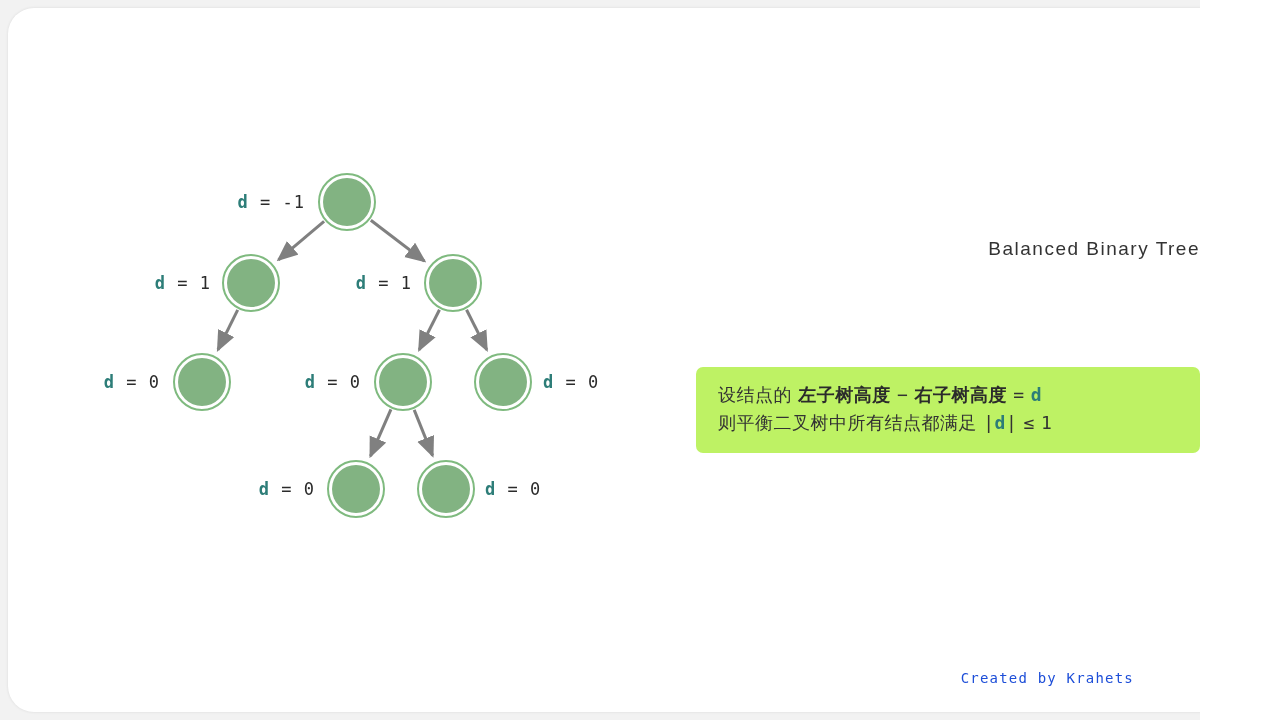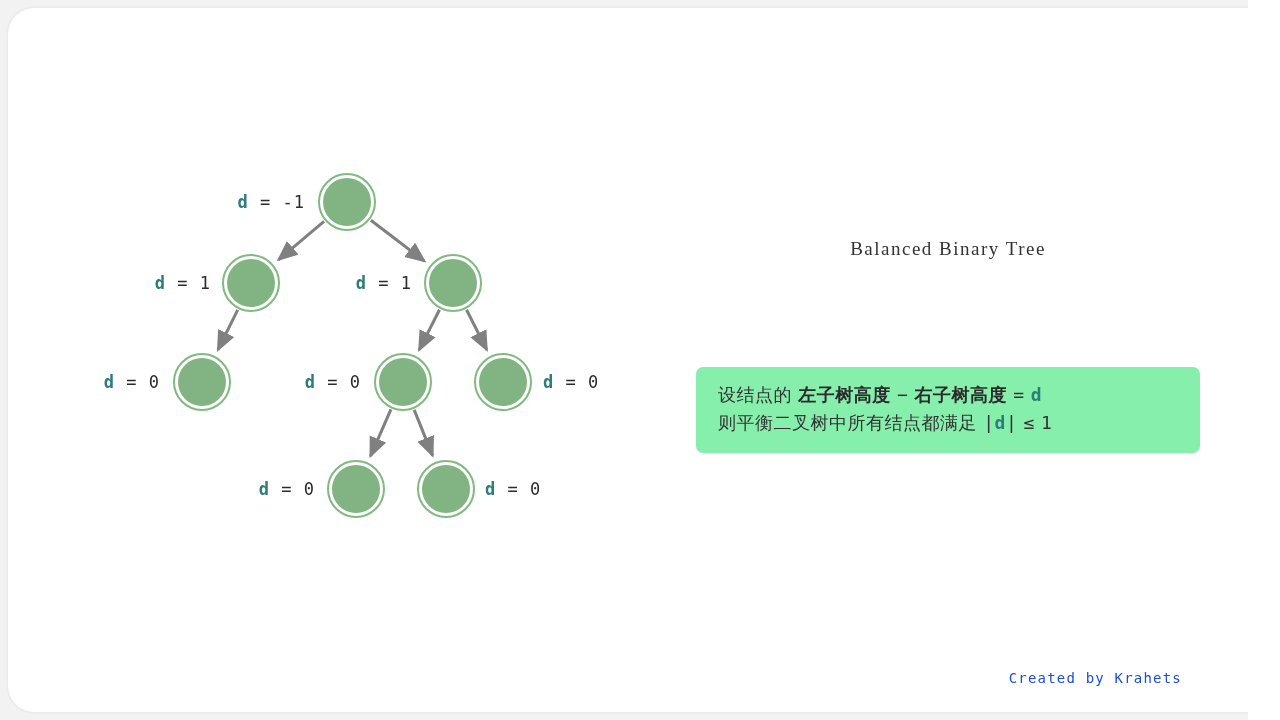--- a/index.html
+++ b/index.html
@@ -7,21 +7,20 @@
     padding: 0;
     background: #ffffff;
   }
   #canvas {
     position: relative;
     width: 1200px;
     height: 720px;
     background: #f2f2f2;
     overflow: hidden;
     font-family: "DejaVu Sans", sans-serif;
-    padding-left: 48px;
   }
   #card {
     position: absolute;
     left: 8px;
     top: 8px;
     width: 1264px;
     height: 704px;
     background: #ffffff;
     border-radius: 26px;
     box-shadow: 0 0 3px rgba(0,0,0,0.10);
@@ -63,34 +62,34 @@
   #panel-title {
     text-align: center;
     font-family: "DejaVu Sans", sans-serif;
     font-size: 22px;
     font-weight: bold;
     color: #55a05a;
     letter-spacing: 1px;
     line-height: 1.3;
   }
   #panel-subtitle {
-    text-align: center;
-    font-family: Liberation Serif, serif;
+    text-align: right;
+    font-family: Liberation Sans, sans-serif;
     font-size: 19px;
     color: #333333;
     letter-spacing: 1.5px;
     margin-top: 13px;
   }
   #info-box {
     position: absolute;
     left: 696px;
     top: 367px;
     width: 504px;
     box-sizing: border-box;
-    background: #86efac;
+    background: #bef264;
     border-radius: 7px;
     padding: 14px 22px 16px 22px;
   }
   .info-line {
     font-family: "DejaVu Sans", sans-serif;
     font-size: 18px;
     color: #333333;
     line-height: 1.55;
     white-space: nowrap;
     letter-spacing: 0.5px;

